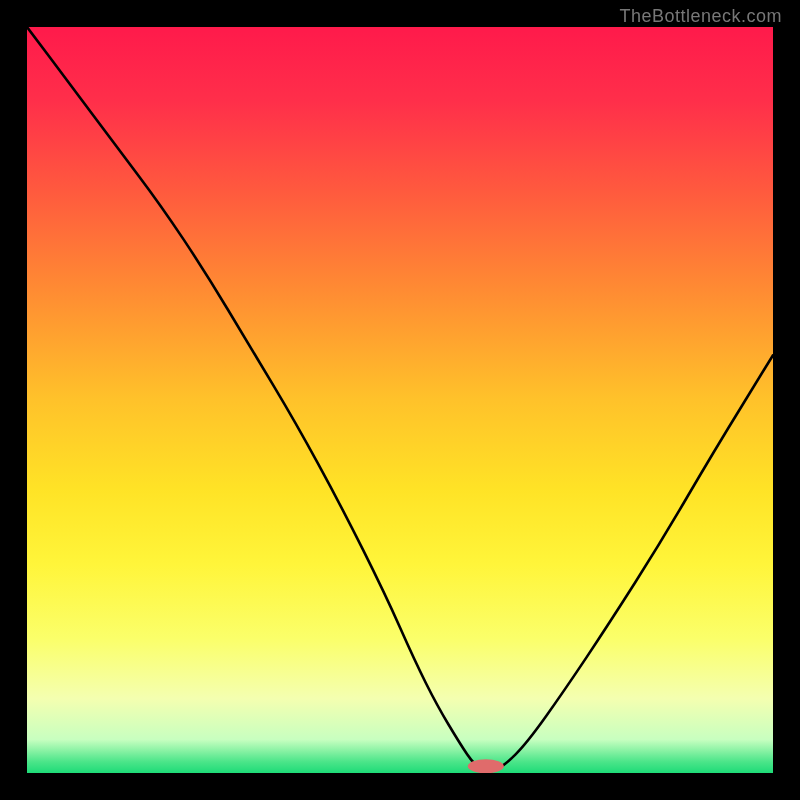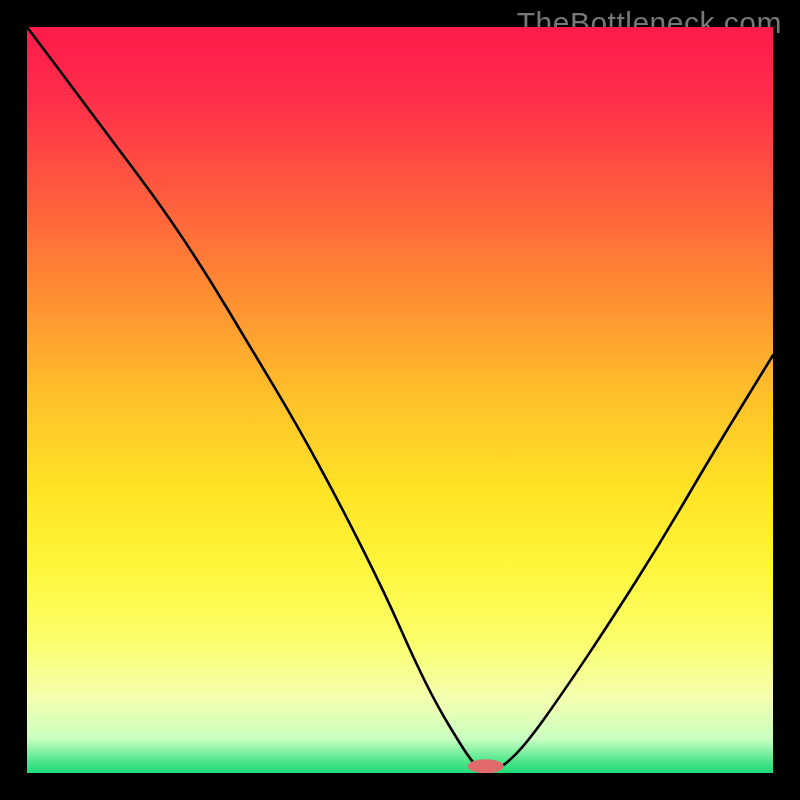--- a/index.html
+++ b/index.html
@@ -17,21 +17,21 @@
     top: 0;
     width: 800px;
     height: 800px;
     background: #000;
   }
   .watermark {
     position: absolute;
     top: 6px;
     right: 18px;
     color: #777;
-    font-size: 30px;
+    font-size: 18px;
     font-weight: 500;
     letter-spacing: 0.5px;
     user-select: none;
     text-align: center;
   }
   .plot-wrap {
     position: absolute;
     left: 27px;
     top: 27px;
     width: 746px;

